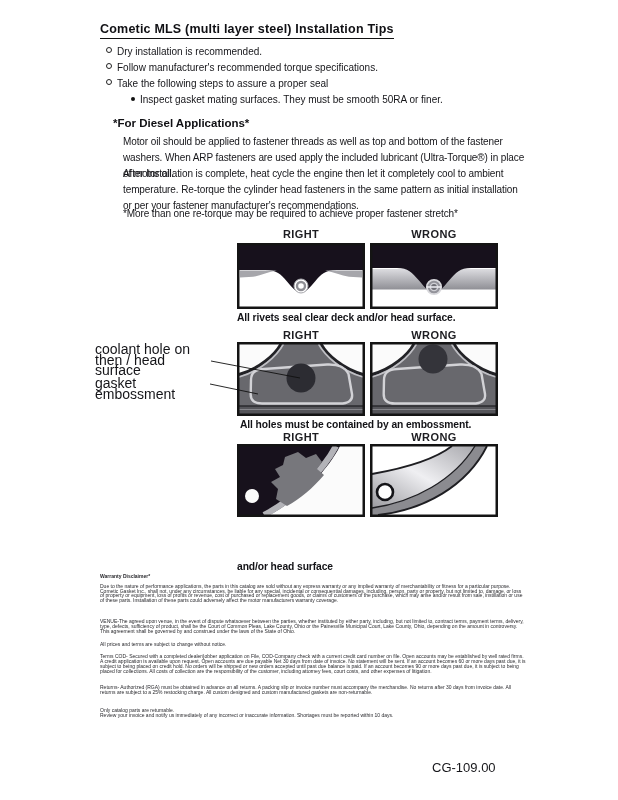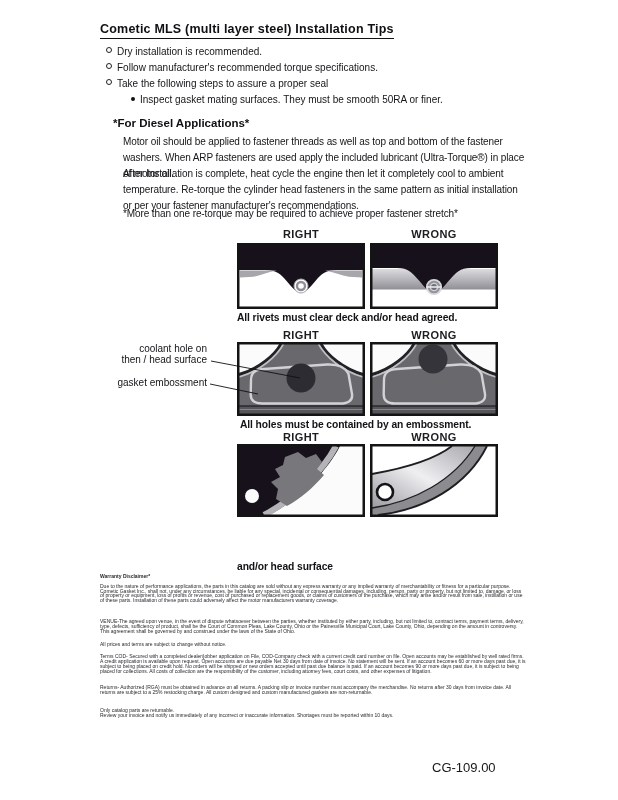--- a/index.html
+++ b/index.html
@@ -12,21 +12,21 @@
   .tip-row{white-space:nowrap;}
   .ring{display:inline-block;width:4px;height:4px;border:1px solid #222;border-radius:50%;
         margin-right:5px;vertical-align:2px;}
   .dot{display:inline-block;width:4px;height:4px;background:#111;border-radius:50%;
         margin-right:5px;vertical-align:2px;}
   .sub{margin-left:25px;}
   .h2{left:113px;top:117px;font-size:11.5px;font-weight:bold;color:#101014;}
   .para{left:123px;width:405px;font-size:10px;line-height:15.8px;letter-spacing:-0.1px;color:#151519;}
   .dlabel{width:128px;text-align:center;font-size:11px;font-weight:600;letter-spacing:.4px;color:#1c1c20;}
   .dcaption{font-size:10.3px;font-weight:bold;color:#131317;letter-spacing:-0.1px;}
-  .callout{text-align:right;font-size:10px;line-height:10.5px;color:#151519;}
+  .callout{text-align:left;font-size:14px;line-height:10.5px;color:#151519;}
   .legal{left:100px;top:574px;width:426px;font-size:5px;line-height:4.8px;color:#2a2a2e;letter-spacing:0;}
   .legal p{margin:0;}
   .legal .lh{font-weight:bold;margin:0 0 5px 0;}
   .legal .m16{margin-bottom:16px;}.legal .m9{margin-bottom:9px;}.legal .m7{margin-bottom:7px;}
   .legal .m12{margin-bottom:12px;}.legal .m13{margin-bottom:13px;}
   .footer{left:388px;top:760px;font-size:13px;color:#17171b;margin-left:44px;}
   svg{display:block;}
 </style>
 </head>
 <body>
@@ -70,21 +70,21 @@
     <rect x="1" y="1" width="126" height="64" fill="#ffffff"></rect>
     <path d="M2 26 H40 C50 26.5 54 33 58.5 39.5 C60.5 42.5 61.5 45 62 46.5 L2 46.5 Z" fill="url(#g1)"></path>
     <path d="M126 26 H88 C78 26.5 74 33 69.5 39.5 C67.5 42.5 66.5 45 66 46.5 L126 46.5 Z" fill="url(#g1)"></path>
     <path d="M2 2 H126 V25 H101 C90 25 86 29.5 79 37.5 C73 44.5 69 50 64 50 C59 50 55 44.5 49 37.5 C42 29.5 38 25 27 25 H2 Z" fill="#17111c"></path>
     <circle cx="64" cy="44" r="7.2" fill="#93939a" stroke="#d8d8dc" stroke-width="1.8"></circle>
     <circle cx="64" cy="44" r="3.6" fill="#6e6e75" stroke="#cfcfd5" stroke-width="1.4"></circle>
     <line x1="57" y1="44" x2="71" y2="44" stroke="#e9e9ee" stroke-width="1.6"></line>
     <rect x="1.25" y="1.25" width="125.5" height="63.5" fill="none" stroke="#141414" stroke-width="2.5"></rect>
   </svg>
 
-  <div class="abs dcaption" style="left:237px;top:312px;">All rivets must clear deck and/or head agreed.</div>
+  <div class="abs dcaption" style="left:237px;top:312px;">All rivets seal clear deck and/or head surface.</div>
 
   <div class="abs dlabel" style="left:237px;top:329px;">RIGHT</div>
   <div class="abs dlabel" style="left:370px;top:329px;">WRONG</div>
 
   <div class="abs callout" style="left:95px;top:344px;width:112px;">
     <div>coolant hole on</div>
     <div>then / head surface</div>
   </div>
   <div class="abs callout" style="left:95px;top:378px;width:112px;">gasket embossment</div>
 

